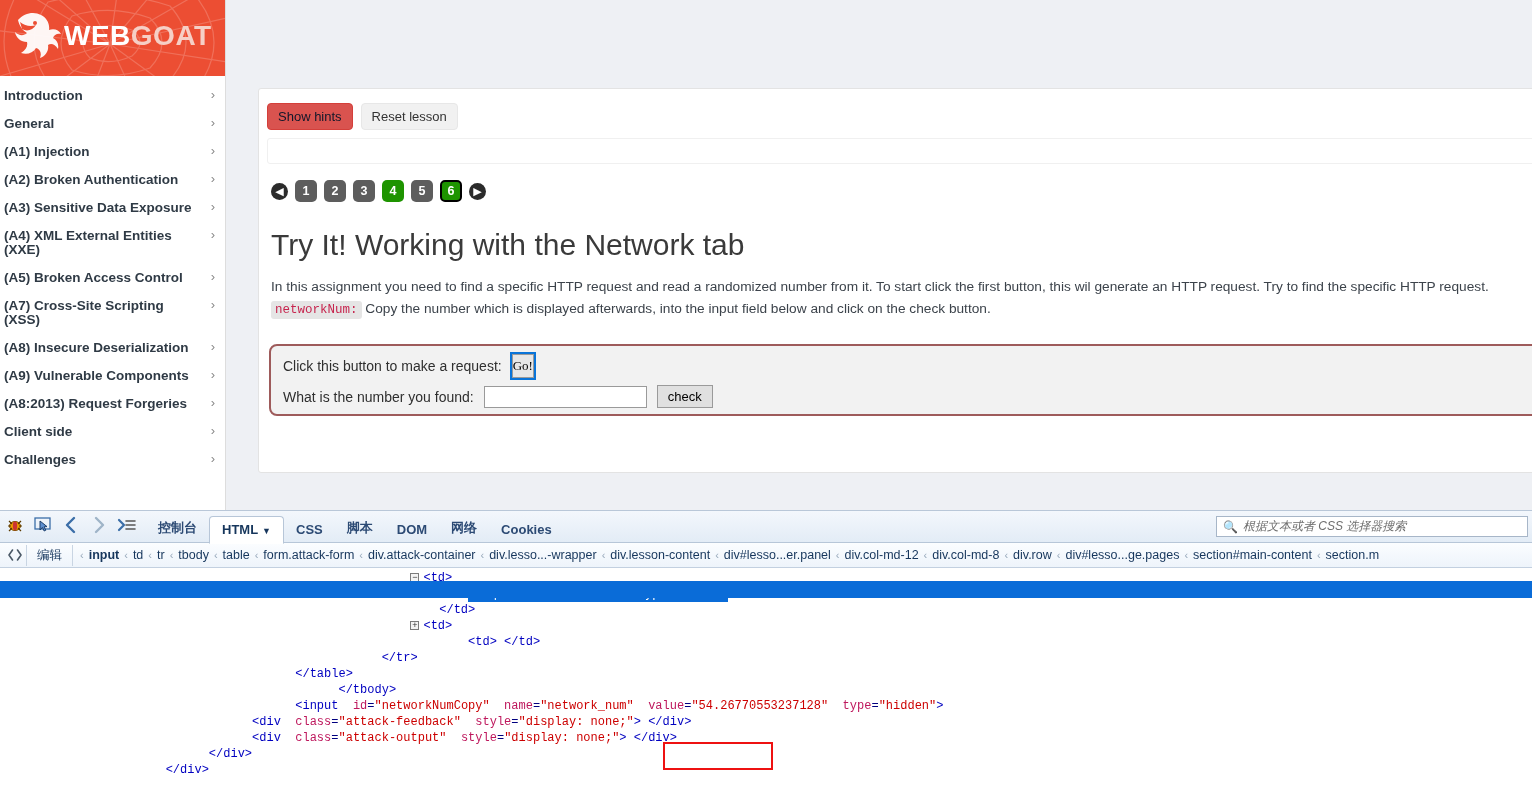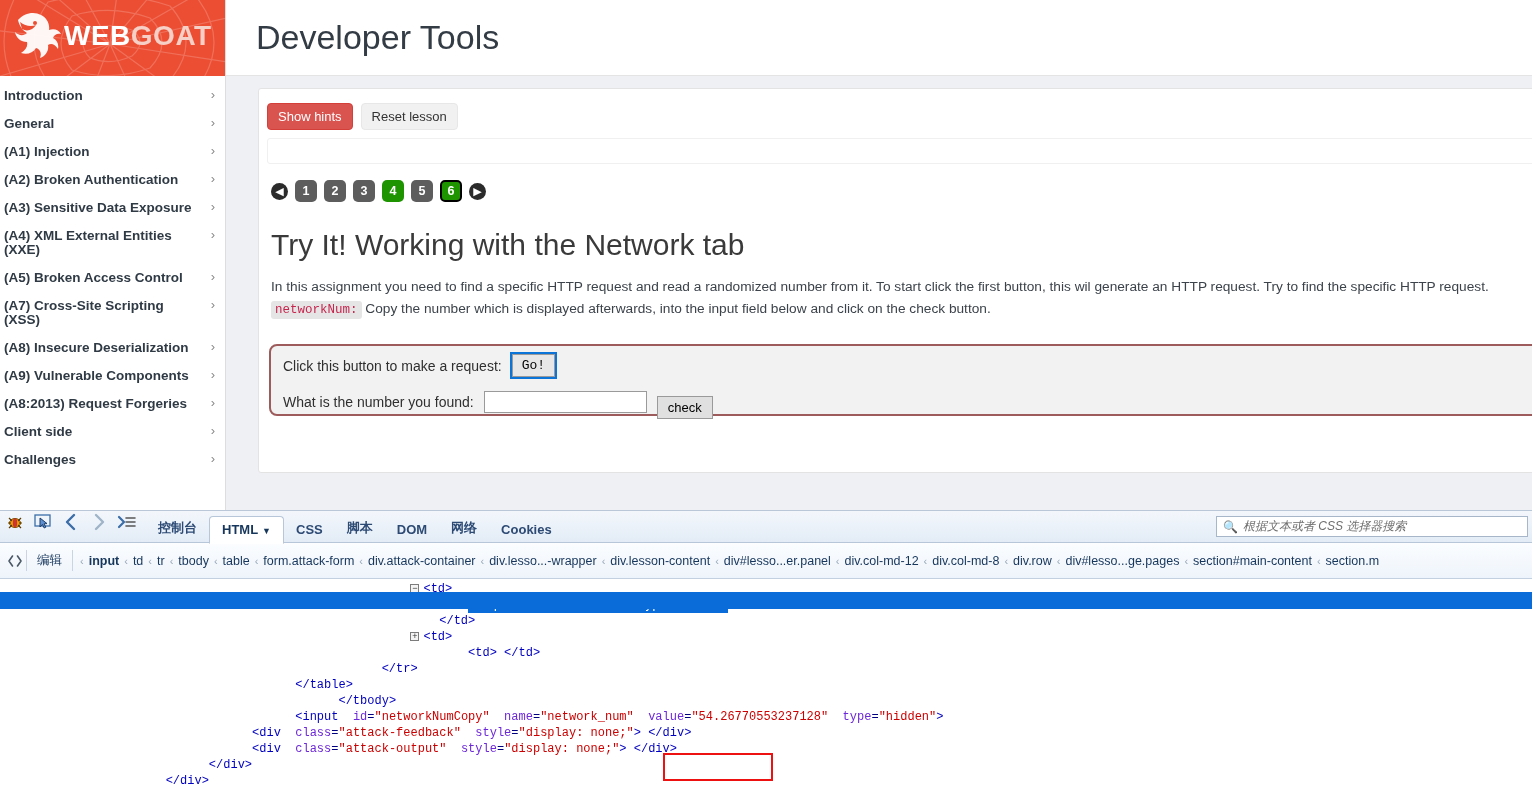--- a/index.html
+++ b/index.html
@@ -89,21 +89,21 @@
     width: 1300px; height: 385px;
     background: #ffffff;
     border: 1px solid #e3e3e3;
     border-radius: 3px;
   }
   #hint-bar {
     padding: 14px 0 0 8px;
     display: flex; gap: 8px; align-items: flex-start;
   }
   .btn-hints {
-    background: #d9534f; color: #ffffff;
+    background: #d9534f; color: #0f172a;
     border: 1px solid #d43f3a;
     border-radius: 4px;
     font-size: 13px; padding: 5px 10px;
     cursor: pointer; font-family: "Liberation Sans", sans-serif;
   }
   .btn-reset {
     background: #f1f1f1; color: #333;
     border: 1px solid #e7e7e7;
     border-radius: 4px;
     font-size: 13px; padding: 5px 10px;
@@ -158,50 +158,49 @@
     width: 1320px; height: 72px;
     background: #f2f2f2;
     border: 2px solid #9e5b5b;
     border-radius: 8px;
     padding: 8px 0 0 12px;
   }
   .form-row { display: flex; align-items: center; gap: 10px; margin-bottom: 7px; }
   .form-label { font-size: 14px; color: #2f2f2f; }
   .btn-go {
     background: #e7e7e7; border: 1px solid #9a9a9a;
-    font-size: 13px; padding: 3px 9px; cursor: pointer;
+    font-size: 13px; padding: 3px 0; cursor: pointer;
     outline: 2px solid #0a74d8; outline-offset: 0px;
-    font-family: Liberation Mono, monospace;
+    font-family: Liberation Serif, serif;
   }
   .num-input {
     width: 163px; height: 22px;
     border: 1px solid #9a9a9a; background: #fff;
     font-size: 13px; padding: 0 4px;
     font-family: "Liberation Sans", sans-serif;
   }
   .btn-check {
     background: #e0e0e0; border: 1px solid #9a9a9a;
     font-size: 13px; padding: 3px 10px; cursor: pointer;
     font-family: "Liberation Sans", sans-serif;
-    margin-top: 12px;
   }
 
   
   #devtools {
     position: absolute; left: 0; top: 510px;
     width: 1532px; height: 282px;
     background: #ffffff;
     border-top: 1px solid #b9c7d8;
   }
   #dt-toolbar {
     position: relative;
     height: 32px;
     background: linear-gradient(#f3f7fc, #e3ecf6);
     border-bottom: 1px solid #b7c6d8;
-    display: flex; align-items: flex-start;
+    display: flex; align-items: center;
   }
   .dt-icons { display: flex; align-items: center; gap: 6px; padding: 0 8px 4px 4px; }
   .dt-ic { width: 22px; height: 22px; display: flex; align-items: center; justify-content: center; cursor: pointer; }
   .dt-tabs { display: flex; align-items: flex-end; height: 32px; }
   .dt-tab {
     font-size: 13px; font-weight: bold; color: #2c4a74;
     padding: 5px 12px 6px 12px;
     cursor: pointer; white-space: nowrap;
   }
   .dt-tab.active {
@@ -217,21 +216,21 @@
     position: absolute; right: 4px; top: 5px;
     width: 312px; height: 21px;
     background: #fff; border: 1px solid #a7b6c8;
     display: flex; align-items: center; gap: 5px;
     padding: 0 6px;
   }
   #dt-search .mag { color: #2b5fa8; font-size: 12px; }
   #dt-search .ph { font-size: 12px; color: #6e6e6e; font-style: italic; }
 
   #dt-crumbbar {
-    height: 36px;
+    height: 25px;
     background: linear-gradient(#fbfdff, #eef4fb);
     border-bottom: 1px solid #c3d0e0;
     display: flex; align-items: center;
     padding-left: 4px; gap: 0;
     overflow: hidden; white-space: nowrap;
   }
   .crumb-ic { width: 22px; display: flex; justify-content: center; align-items: center; }
   .edit-btn {
     font-size: 12.5px; color: #16365c; font-weight: normal;
     padding: 2px 10px; cursor: pointer;
@@ -250,21 +249,21 @@
     height: 224px;
     background: #ffffff;
     overflow: hidden;
     font-family: "Liberation Mono", monospace;
     font-size: 12px;
     line-height: 16px;
     padding-top: 2px;
   }
   .cl { white-space: pre; height: 16px; color: #000080; margin-left: 36px; }
   .tg { color: #0000c0; }
-  .at { color: #6d28d9; }
+  .at { color: #be185d; }
   .vl { color: #cc0000; }
   .sel-line {
     background: #0a6cd8;
     display: inline-block;
     padding: 0 4px;
   }
   .sel-line .tg, .sel-line .at, .sel-line .vl, .sel-line .pk { color: #ffffff; }
   .twisty {
     display: inline-block; width: 9px; height: 9px;
     border: 1px solid #7c7c7c; background: #f4f4f4;
@@ -324,23 +323,20 @@
           <li class="nav-item"><span>(A7) Cross-Site Scripting (XSS)</span><span class="chev">›</span></li>
           <li class="nav-item"><span>(A8) Insecure Deserialization</span><span class="chev">›</span></li>
           <li class="nav-item"><span>(A9) Vulnerable Components</span><span class="chev">›</span></li>
           <li class="nav-item"><span>(A8:2013) Request Forgeries</span><span class="chev">›</span></li>
           <li class="nav-item"><span>Client side</span><span class="chev">›</span></li>
           <li class="nav-item"><span>Challenges</span><span class="chev">›</span></li>
         </ul>
     </div>
 
     <div id="main">
-      <div id="page-header">
-        <div id="page-title">Developer Tools</div>
-      </div>
 
       <div id="lesson-panel">
         <div id="hint-bar">
           <button class="btn-hints">Show hints</button>
           <button class="btn-reset">Reset lesson</button>
         </div>
         <div id="hints-box"></div>
 
         <div id="pagination">
           <div class="pg-arrow">◀</div>

